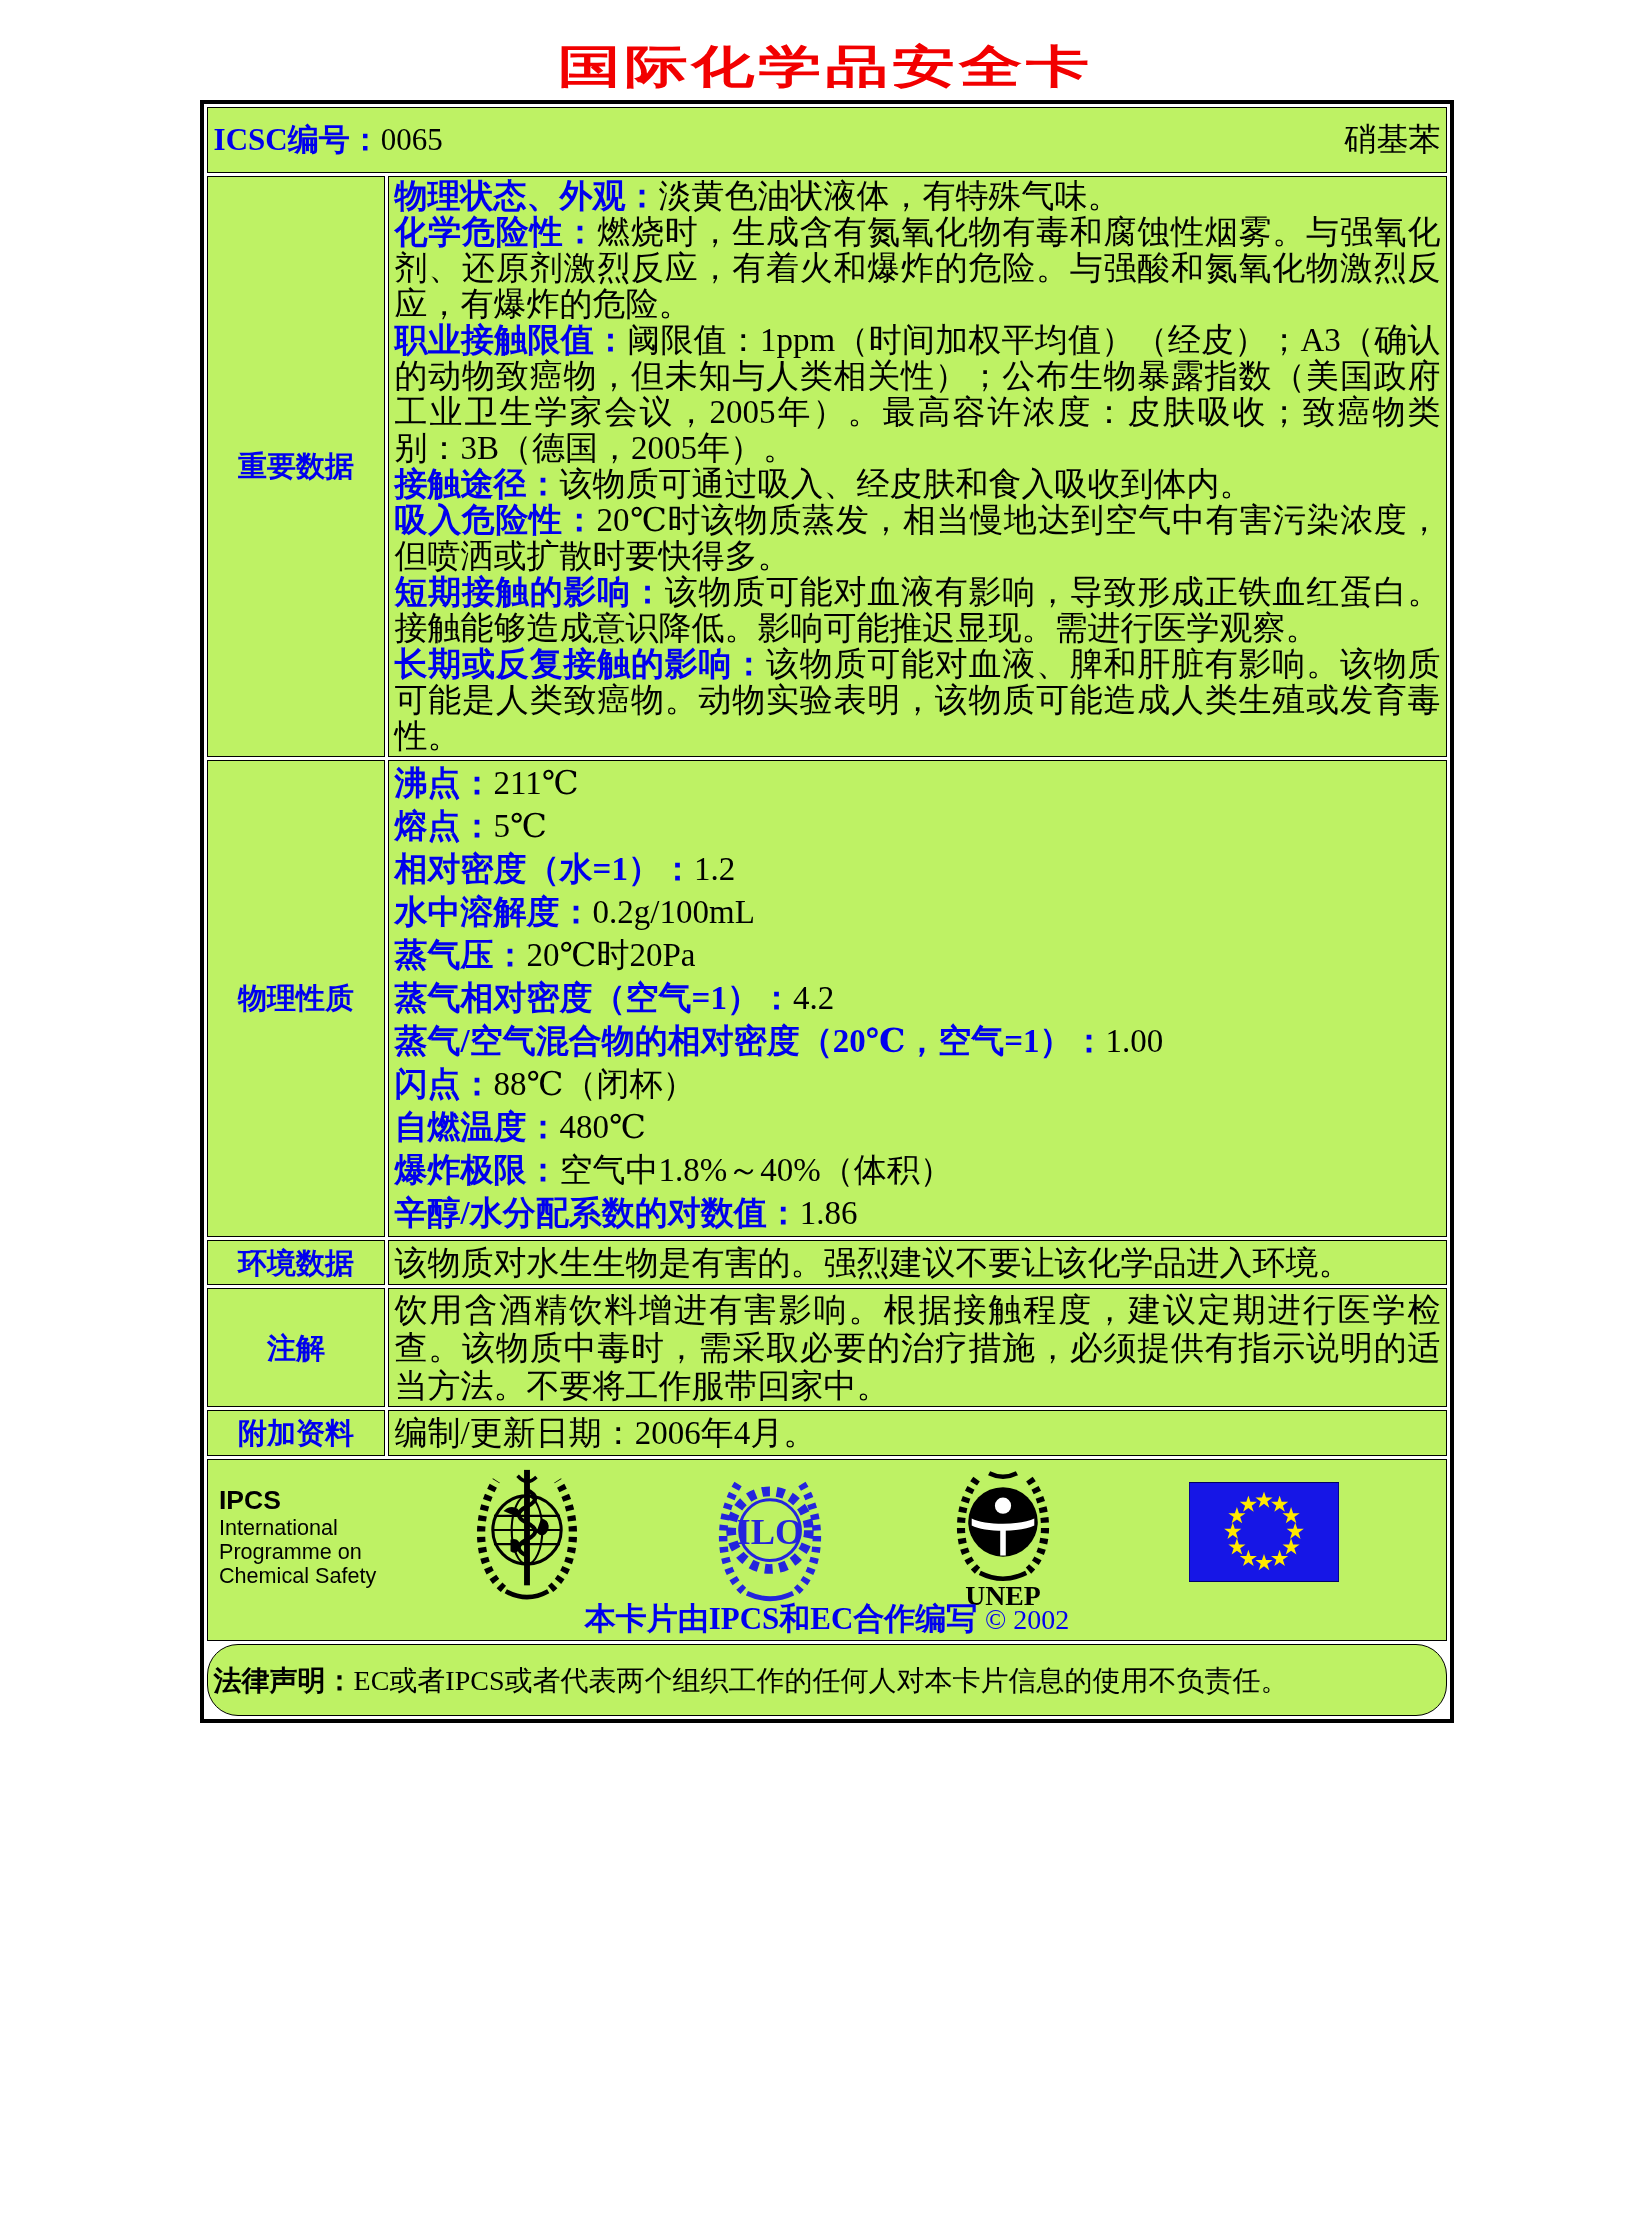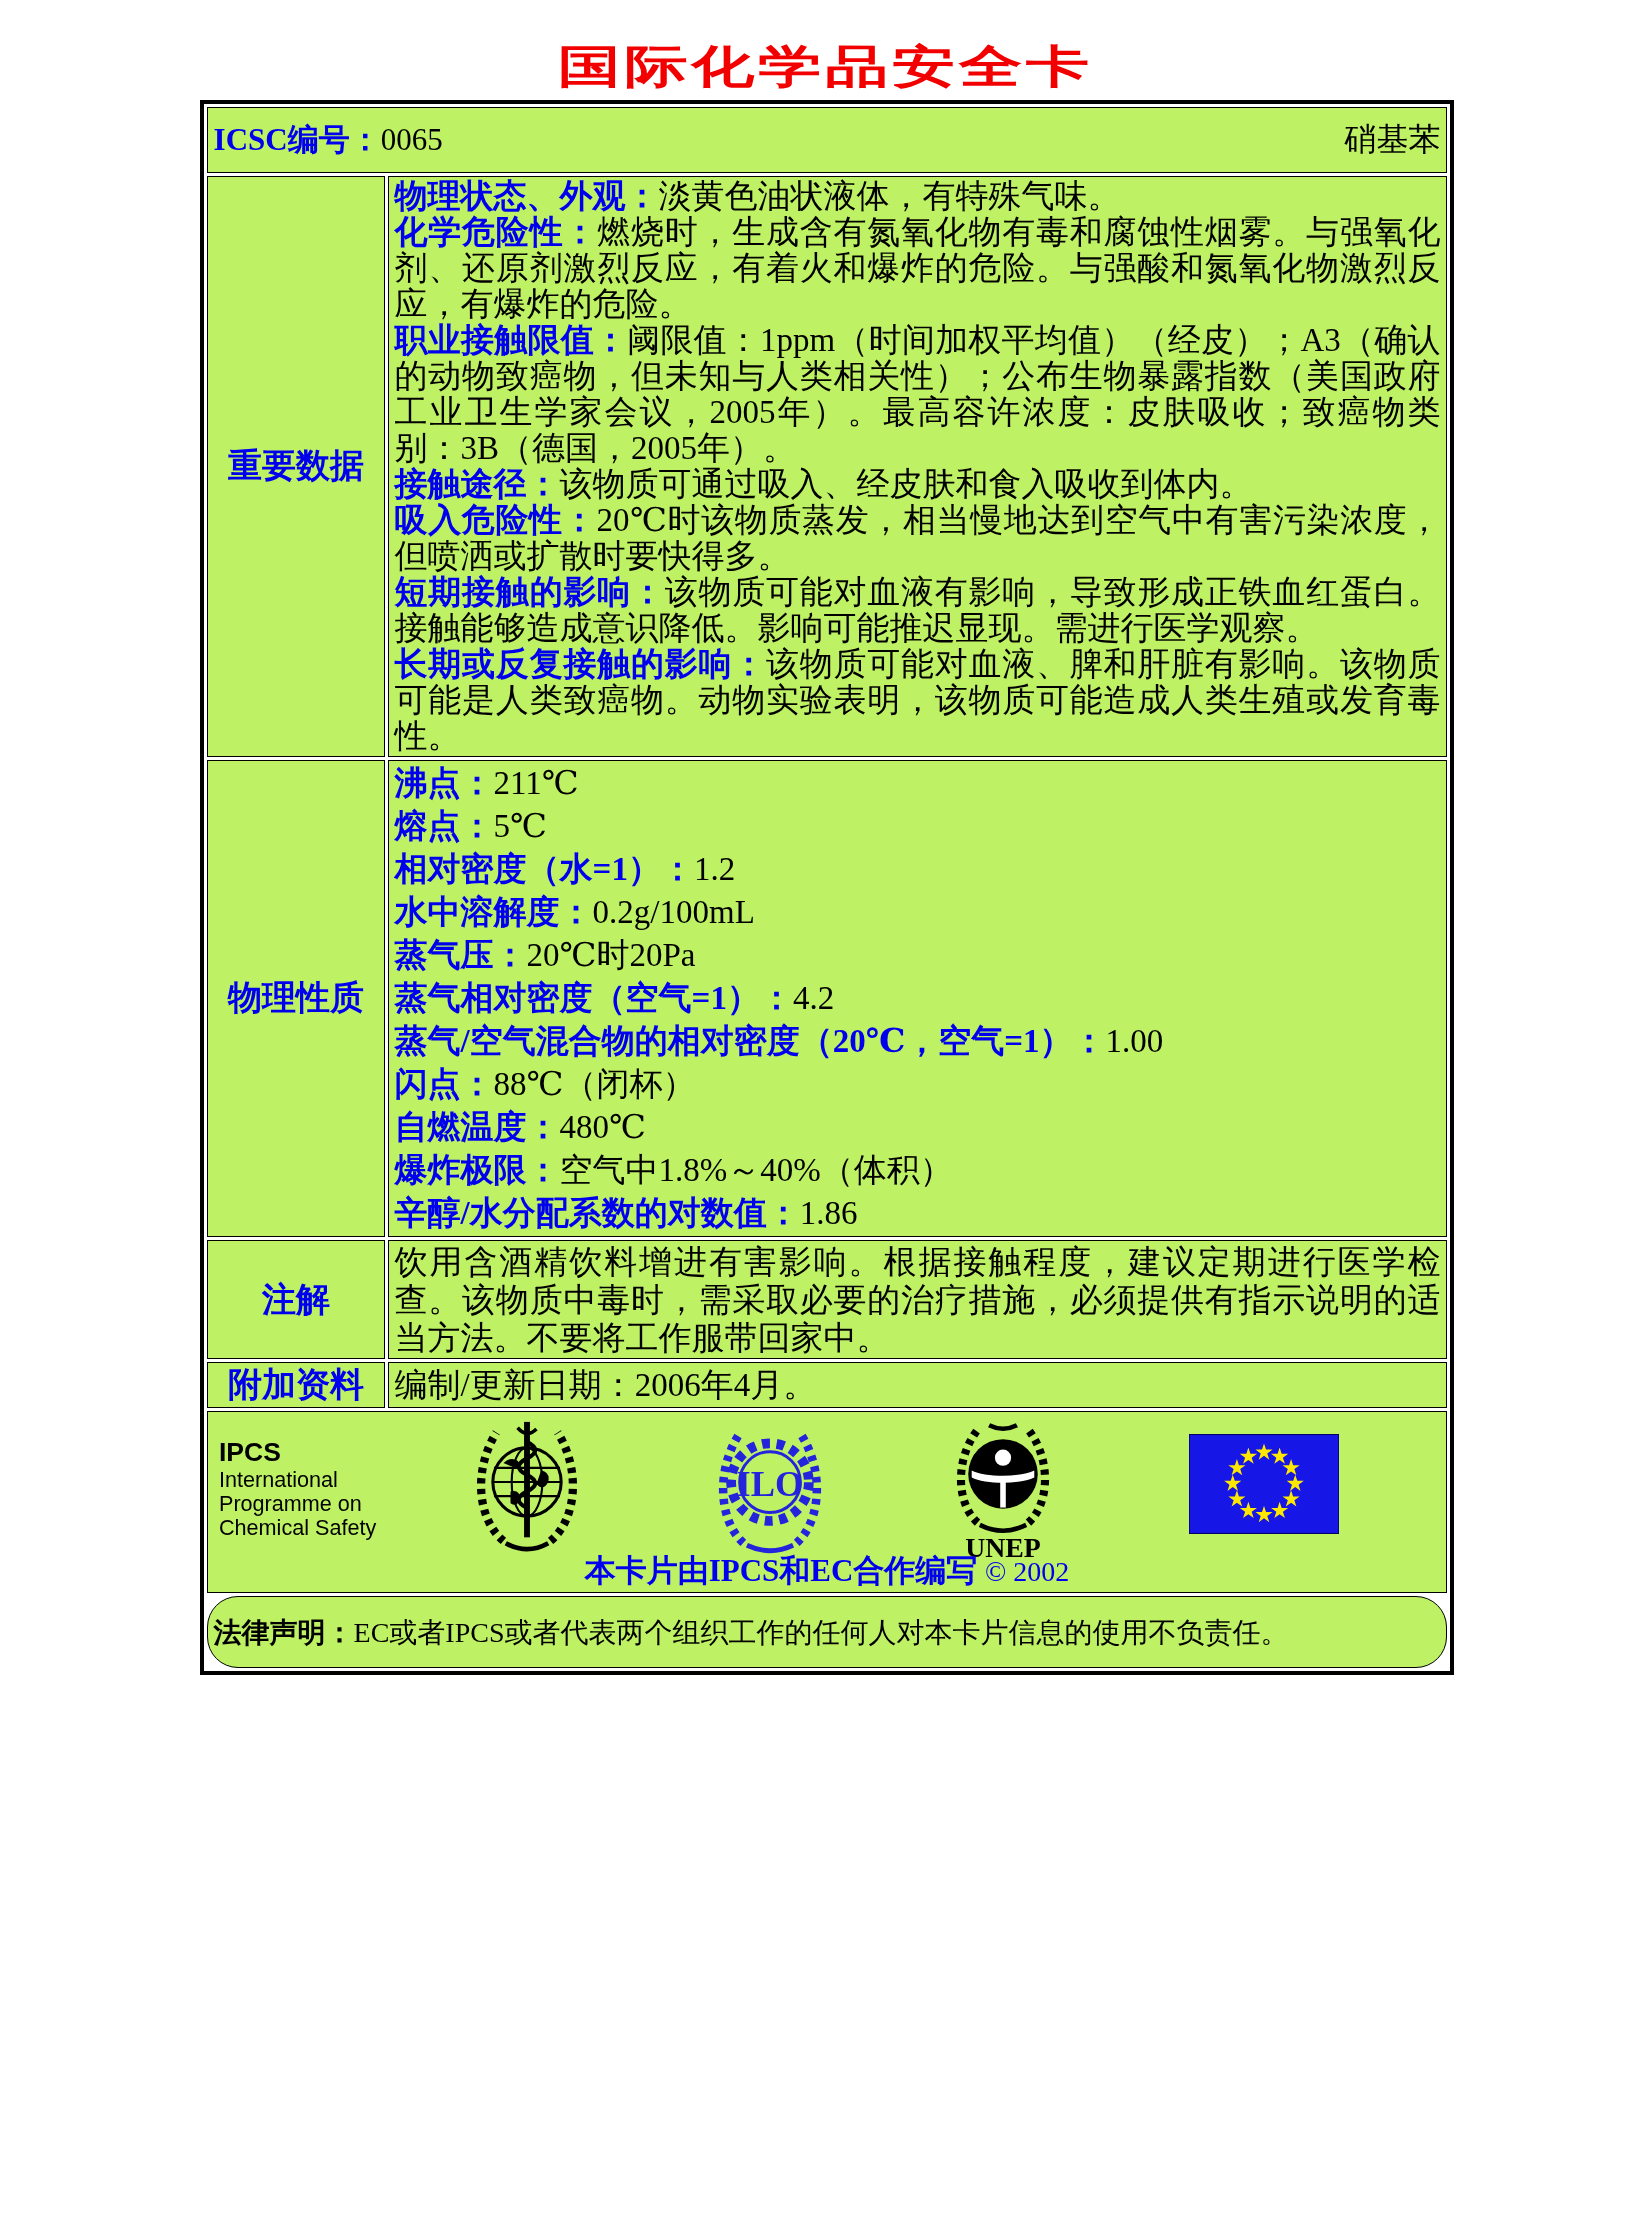--- a/index.html
+++ b/index.html
@@ -13,21 +13,21 @@
     letter-spacing:2.8px;transform:scaleX(1.40);transform-origin:center;white-space:nowrap;
   }
   table.card{
     position:absolute;top:100px;left:200px;width:1254px;
     border:4.2px solid #000;border-collapse:separate;border-spacing:3.5px;
     table-layout:fixed;background:#fff;
   }
   td{border:1.4px solid #000;box-sizing:border-box;vertical-align:top;background:#bef264;padding:1.4px 5.6px;}
   td.label-cell{
     vertical-align:middle;text-align:center;color:#0000ee;font-weight:bold;
-    font-size:34px;line-height:38px;padding:1.4px 1.4px;
+    font-size:29px;line-height:38px;padding:1.4px 1.4px;
   }
   .icsc-row-inner{display:flex;justify-content:space-between;align-items:center;height:61px;font-size:31px;}
   .blue{color:#0000ee;font-weight:bold;}
   .chem-name{font-size:32px;}
   .kv{font-size:33px;line-height:36px;text-align:justify;}
   .kv .hdr{color:#0000ee;font-weight:bold;}
   .props .prop{font-size:33px;line-height:43px;}
   .props .hdr{color:#0000ee;font-weight:bold;}
   .single-line{font-size:33px;line-height:38px;}
   td.mid{vertical-align:middle;}
@@ -99,20 +99,24 @@
       <div class="prop"><span class="hdr">蒸气压：</span><span>20℃时20Pa</span></div>
       <div class="prop"><span class="hdr">蒸气相对密度（空气=1）：</span><span>4.2</span></div>
       <div class="prop"><span class="hdr">蒸气/空气混合物的相对密度（20℃，空气=1）：</span><span>1.00</span></div>
       <div class="prop"><span class="hdr">闪点：</span><span>88℃（闭杯）</span></div>
       <div class="prop"><span class="hdr">自燃温度：</span><span>480℃</span></div>
       <div class="prop"><span class="hdr">爆炸极限：</span><span>空气中1.8%～40%（体积）</span></div>
       <div class="prop"><span class="hdr">辛醇/水分配系数的对数值：</span><span>1.86</span></div>
     </td>
   </tr>
 
+  <tr>
+    <td class="label-cell" style="height:45px">环境数据</td>
+    <td class="mid single-line">该物质对水生生物是有害的。强烈建议不要让该化学品进入环境。</td>
+  </tr>
 
   <tr>
     <td class="label-cell">注解</td>
     <td>
           <div class="notes-text">饮用含酒精饮料增进有害影响。根据接触程度，建议定期进行医学检查。该物质中毒时，需采取必要的治疗措施，必须提供有指示说明的适当方法。不要将工作服带回家中。</div>
         </td>
   </tr>
 
   <tr>
     <td class="label-cell" style="height:46px">附加资料</td>

